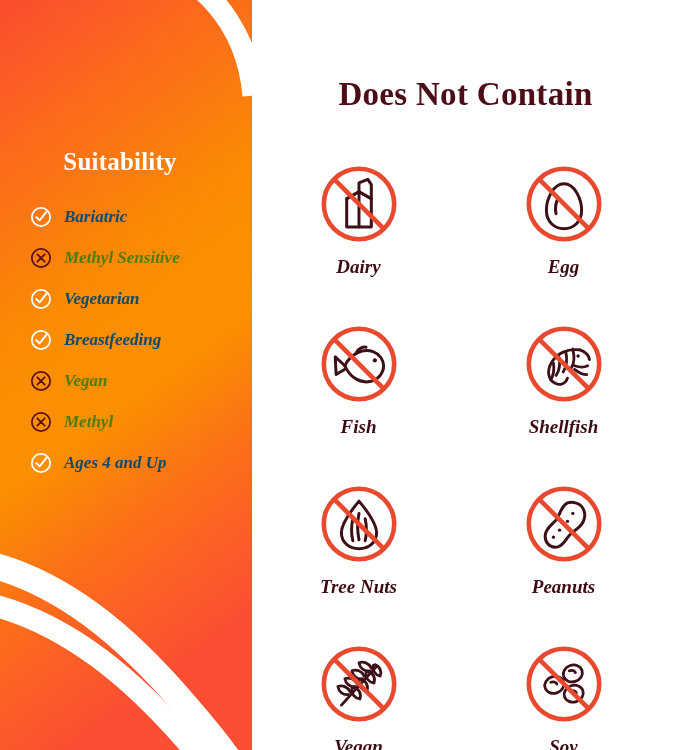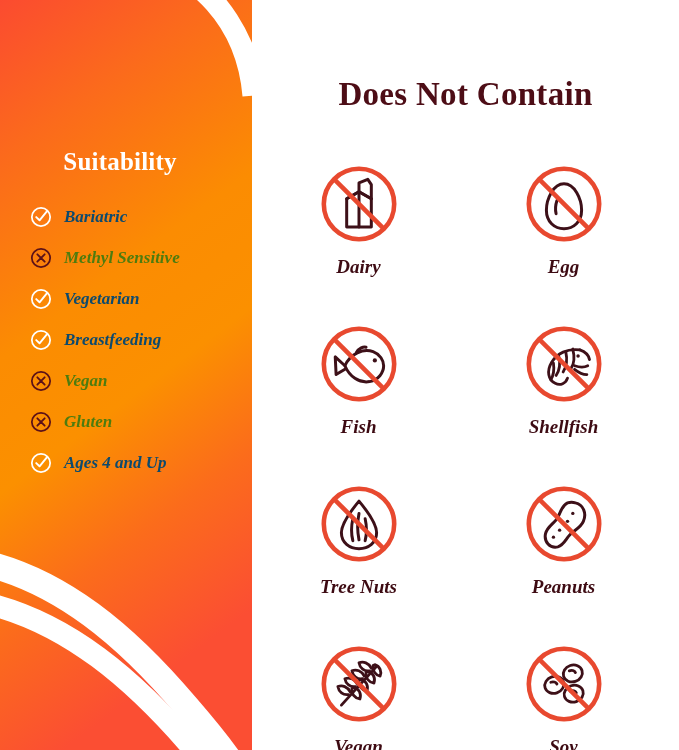--- a/index.html
+++ b/index.html
@@ -208,21 +208,21 @@
             <path d="M8 8 L16 16 M16 8 L8 16" fill="none" stroke="#5c1118" stroke-width="2" stroke-linecap="round"></path>
           </svg>
           <span class="suit-label">Vegan</span>
         </div>
 
         <div class="suit-item no">
           <svg class="suit-icon" viewBox="0 0 24 24">
             <circle cx="12" cy="12" r="10" fill="none" stroke="#5c1118" stroke-width="1.9"></circle>
             <path d="M8 8 L16 16 M16 8 L8 16" fill="none" stroke="#5c1118" stroke-width="2" stroke-linecap="round"></path>
           </svg>
-          <span class="suit-label">Gluten</span>
+          <span class="suit-label">Methyl</span>
         </div>
 
         <div class="suit-item yes">
           <svg class="suit-icon" viewBox="0 0 24 24">
             <circle cx="12" cy="12" r="10" fill="none" stroke="#ffffff" stroke-width="1.9"></circle>
             <path d="M6.8 12.1 L10.4 15.6 L18.6 5.6" fill="none" stroke="#ffffff" stroke-width="2.1" stroke-linecap="round" stroke-linejoin="round"></path>
           </svg>
           <span class="suit-label">Ages 4 and Up</span>
         </div>
 

